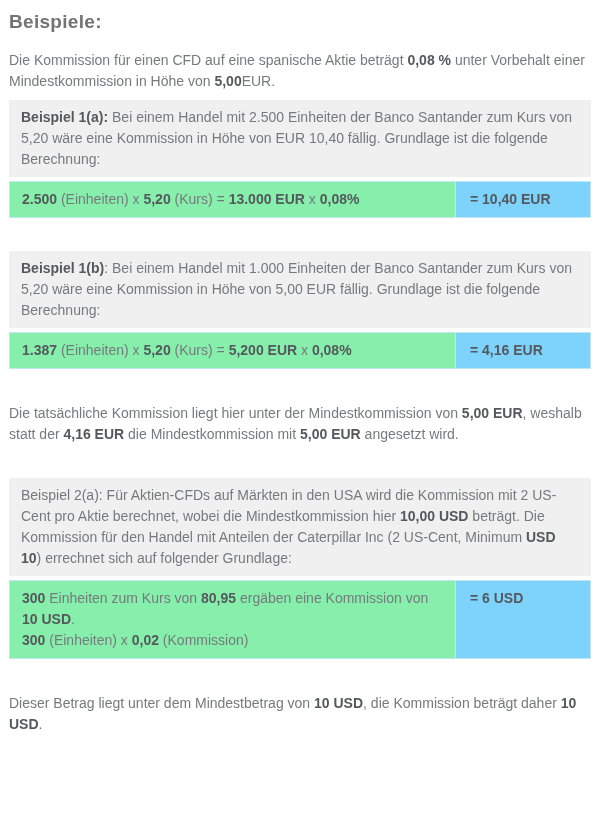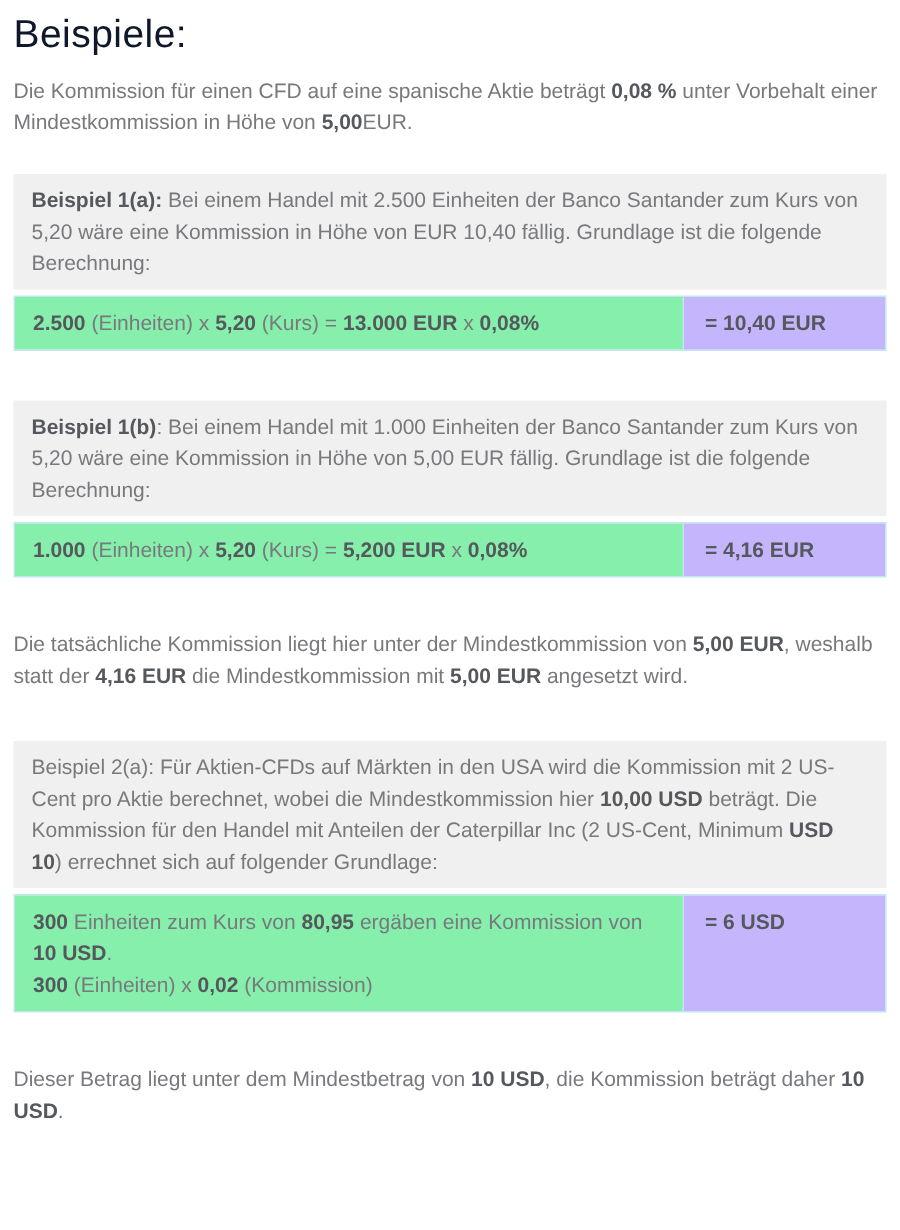--- a/index.html
+++ b/index.html
@@ -14,28 +14,28 @@
     overflow: hidden;
     font-family: "Liberation Sans", "DejaVu Sans", sans-serif;
     font-size: 14px;
     color: #77797c;
   }
   .page {
     padding: 5px 9px 10px 9px;
   }
   h1.page-title {
     margin: 0 0 11px 0;
-    font-size: 26px;
+    font-size: 19px;
     line-height: 34px;
-    font-weight: 400;
-    color: #0f172a;
+    font-weight: 700;
+    color: #737373;
     letter-spacing: 0.3px;
   }
   .para {
-    margin: 0 0 24px 0;
+    margin: 0 0 8px 0;
     line-height: 21px;
   }
   .note {
     margin: 34px 0 33px 0;
     line-height: 21px;
   }
   b {
     font-weight: bold;
     color: #55585c;
   }
@@ -66,21 +66,21 @@
     background: #86efac;
     border-right: 1px solid #c2e7f0;
     padding: 7px 12px;
     line-height: 21px;
   }
   .calc-right {
     flex: 0 0 134px;
     width: 134px;
     padding: 7px 14px;
     line-height: 21px;
-    background: #c4b5fd;
+    background: #7dd3fc;
   }
 </style>
 </head>
 <body>
 
 <div class="page">
 
   <h1 class="page-title">Beispiele:</h1>
 
   <p class="para">Die Kommission für einen CFD auf eine spanische Aktie beträgt <b>0,08 %</b> unter Vorbehalt einer Mindestkommission in Höhe von <b>5,00</b>EUR.</p>
@@ -92,21 +92,21 @@
         <div class="calc-left"><b>2.500</b> (Einheiten) x <b>5,20</b> (Kurs) = <b>13.000 EUR</b> x <b>0,08%</b></div>
         <div class="calc-right"><b>= 10,40 EUR</b></div>
       </div>
     </div>
   </section>
 
   <section class="example">
     <div class="desc-box"><b>Beispiel 1(b)</b>: Bei einem Handel mit 1.000 Einheiten der Banco Santander zum Kurs von 5,20 wäre eine Kommission in Höhe von 5,00 EUR fällig. Grundlage ist die folgende Berechnung:</div>
     <div class="calc-table">
       <div class="calc-row">
-        <div class="calc-left"><b>1.000</b> (Einheiten) x <b>5,20</b> (Kurs) = <b>5,200 EUR</b> x <b>0,08%</b></div>
+        <div class="calc-left"><b>1.387</b> (Einheiten) x <b>5,20</b> (Kurs) = <b>5,200 EUR</b> x <b>0,08%</b></div>
         <div class="calc-right"><b>= 4,16 EUR</b></div>
       </div>
     </div>
   </section>
 
   <p class="note">Die tatsächliche Kommission liegt hier unter der Mindestkommission von <b>5,00 EUR</b>, weshalb statt der <b>4,16 EUR</b> die Mindestkommission mit <b>5,00 EUR</b> angesetzt wird.</p>
 
   <section class="example">
     <div class="desc-box">Beispiel 2(a): Für Aktien-CFDs auf Märkten in den USA wird die Kommission mit 2 US-Cent pro Aktie berechnet, wobei die Mindestkommission hier <b>10,00 USD</b> beträgt. Die Kommission für den Handel mit Anteilen der Caterpillar Inc (2 US-Cent, Minimum <b>USD 10</b>) errechnet sich auf folgender Grundlage:</div>
     <div class="calc-table">

